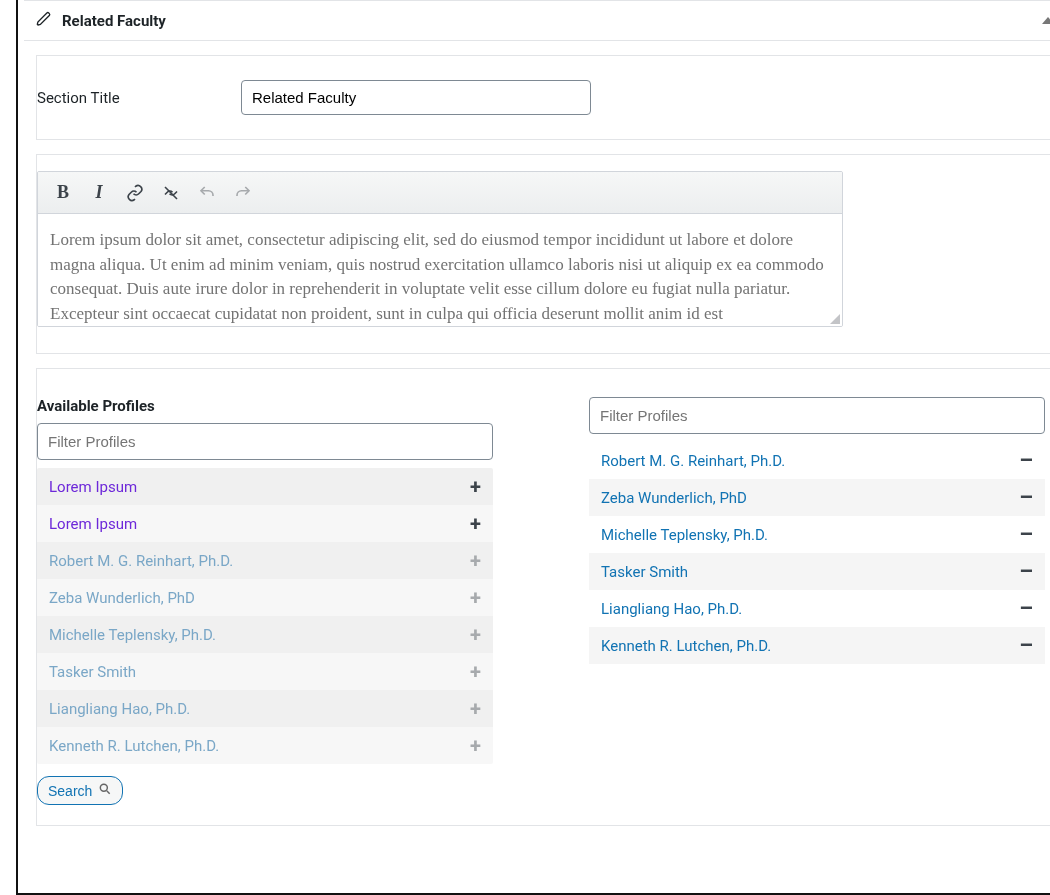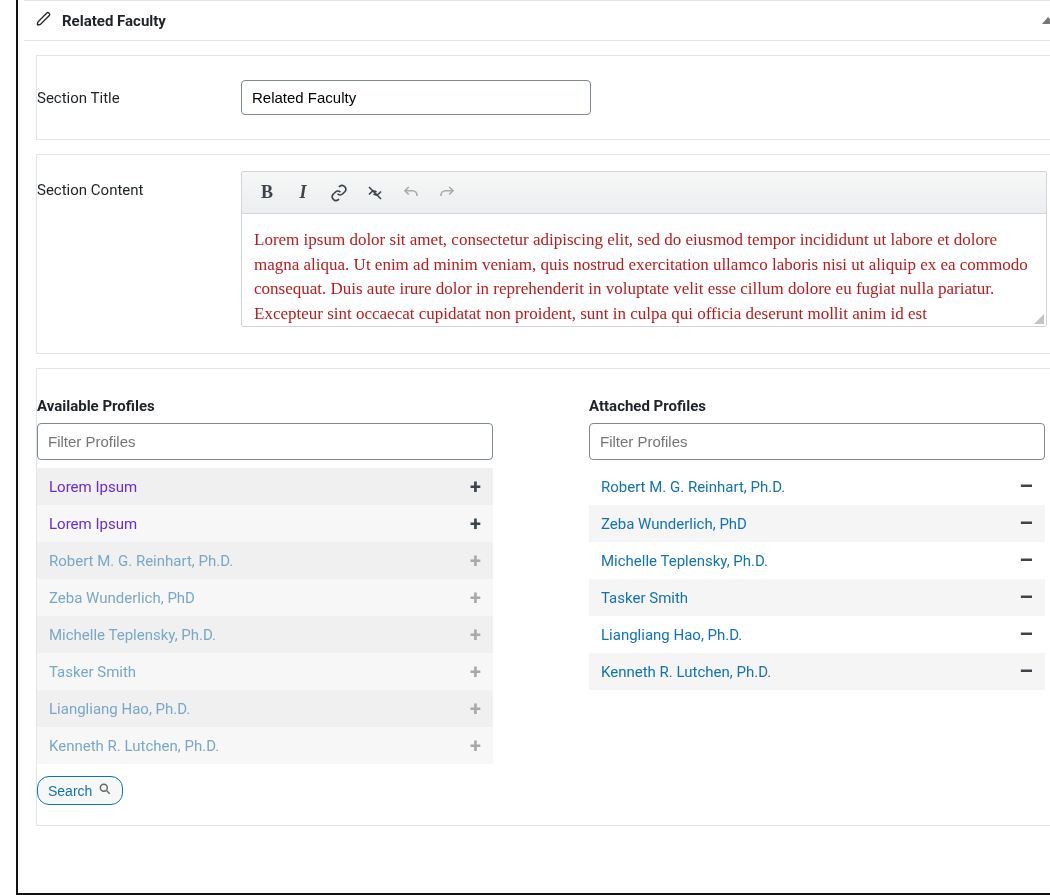--- a/index.html
+++ b/index.html
@@ -97,21 +97,21 @@
     display: flex; align-items: center; justify-content: center;
     color: #3c434a;
     cursor: pointer;
   }
   .tb-btn.dim { color: #a7aaad; }
   .editor-body {
     padding: 14px 12px;
     font-family: Georgia, "Times New Roman", serif;
     font-size: 17px;
     line-height: 1.45;
-    color: #b91c1c;
+    color: #737373;
     height: 112px;
     overflow: hidden;
     position: relative;
     background: #fff;
   }
   .resize-grip {
     position: absolute;
     right: 2px; bottom: 2px;
     width: 0; height: 0;
     border-left: 10px solid transparent;
@@ -245,21 +245,20 @@
 
     <div class="section-box">
       <div class="sec-row title-r" style="padding-left:0;">
         <div class="label-col" style="padding-left:0;">Section Title</div>
         <input class="title-input" type="text" value="Related Faculty" style="">
       </div>
     </div>
 
     <div class="section-box">
       <div class="sec-row content-r" style="padding-left:0;">
-        <div class="label-col" style="padding-left:0; padding-top:10px;">Section Content</div>
         <div class="editor">
           <div class="toolbar">
             <span class="tb-btn" style="font-weight:900;font-size:18px;font-family:Georgia,serif;">B</span>
             <span class="tb-btn" style="font-style:italic;font-weight:700;font-size:18px;font-family:Georgia,serif;">I</span>
             <span class="tb-btn">
               <svg width="18" height="18" viewBox="0 0 24 24" fill="none" stroke="#3c434a" stroke-width="2.2">
                 <path d="M10 13a5 5 0 0 0 7 0l3-3a5 5 0 0 0-7-7l-1 1"></path>
                 <path d="M14 11a5 5 0 0 0-7 0l-3 3a5 5 0 0 0 7 7l1-1"></path>
               </svg>
             </span>
@@ -334,21 +333,20 @@
           <span>
             <svg width="14" height="14" viewBox="0 0 24 24" fill="none" stroke="#666" stroke-width="2.5">
               <circle cx="10" cy="10" r="6"></circle>
                 <path d="M20 20l-5-5"></path>
             </svg>
           </span>
         </button>
       </div>
 
       <div class="profiles-col">
-        <h4>Attached Profiles</h4>
         <input class="filter-input" type="text" placeholder="Filter Profiles" style="">
         <div class="attached-list" id="attached-list">
             <div class="attached-item">
               <span class="p-name">Robert M. G. Reinhart, Ph.D.</span>
               <span class="minus">–</span>
             </div>
             <div class="attached-item alt">
               <span class="p-name">Zeba Wunderlich, PhD</span>
               <span class="minus">–</span>
             </div>

